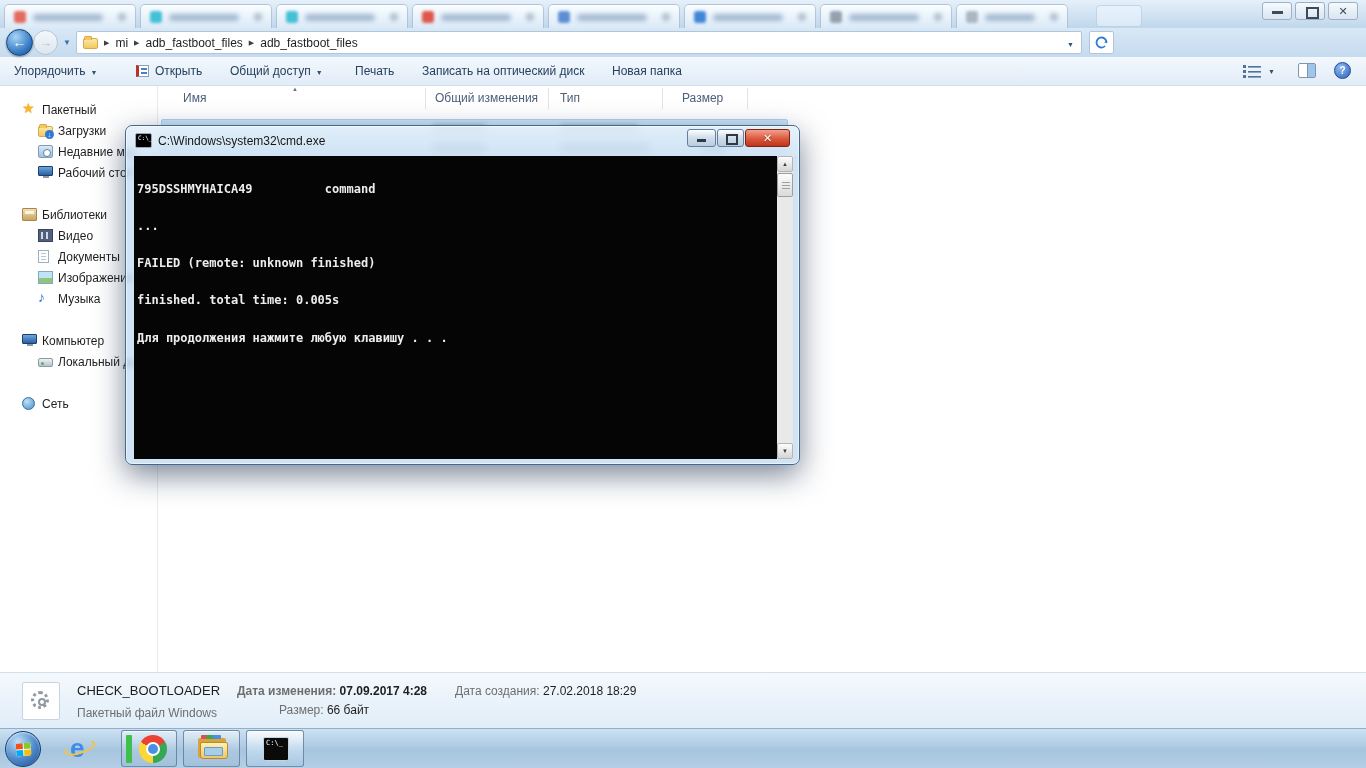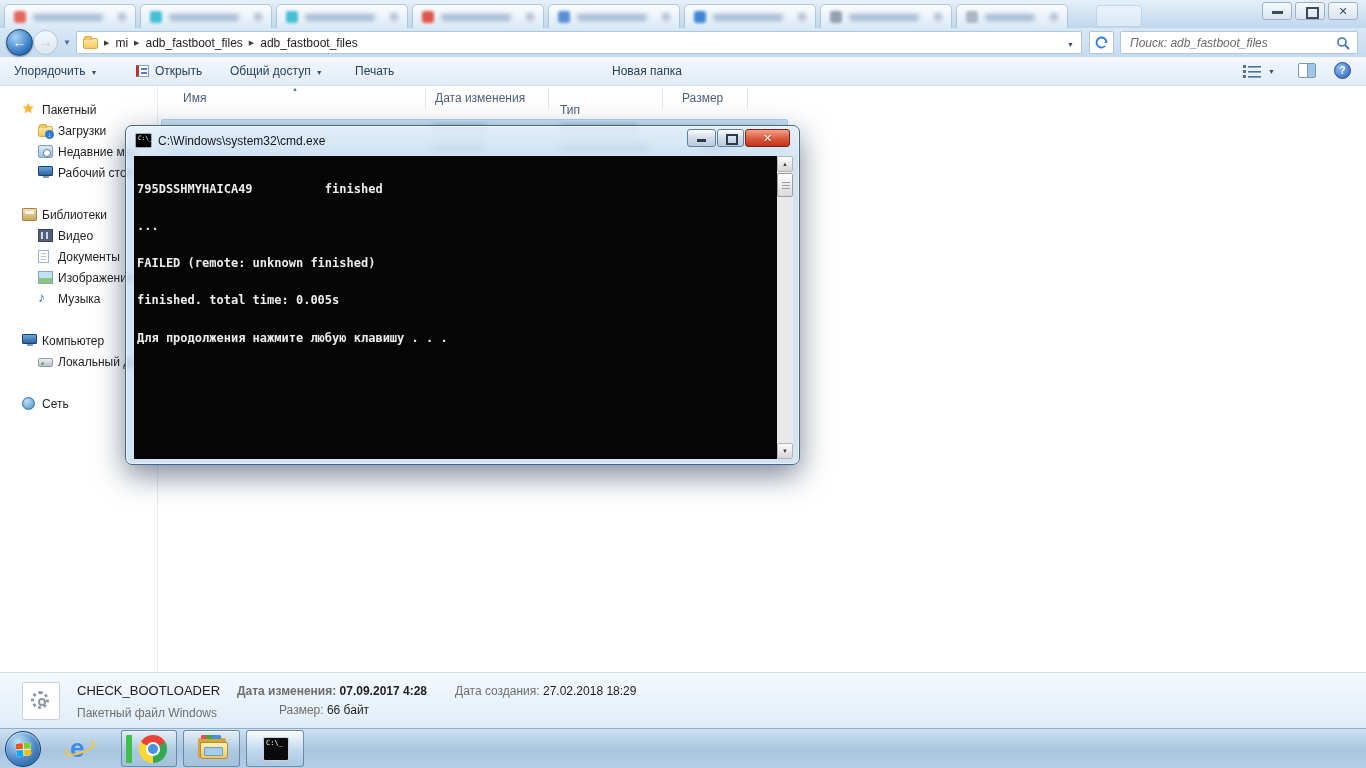--- a/index.html
+++ b/index.html
@@ -258,41 +258,37 @@
       <span class="crumb-sep">▶</span>
       <span class="crumb">adb_fastboot_files</span>
       <span id="addr-chevron">▼</span>
     </div>
     <div id="refresh-btn">
       <svg width="15" height="15" viewBox="0 0 15 15">
         <path d="M12.5 7.5 a5 5 0 1 0 -1.4 3.5" stroke="#2f7ad6" stroke-width="1.8" fill="none"></path>
         <path d="M12.8 5.2 l0.4 3 -3 -0.6 z" fill="#2f7ad6"></path>
       </svg>
     </div>
-    <div id="search-box">
-      <span id="search-text">Поиск: adb_fastboot_files</span>
-      <svg id="search-icon" width="15" height="15" viewBox="0 0 15 15">
-        <circle cx="6" cy="6" r="4" stroke="#3f76b8" stroke-width="1.6" fill="none"></circle>
-        <line x1="9" y1="9" x2="13" y2="13" stroke="#3f76b8" stroke-width="1.8"></line>
-      </svg>
-    </div>
   </div>
 
   <div id="toolbar">
     <div class="tb-item" style="left:14px;">
       <span>Упорядочить</span><span class="tb-chev">▼</span>
     </div>
     <div class="tb-item" style="left:136px;">
       <span id="open-icon"></span><span>Открыть</span>
     </div>
     <div class="tb-item" style="left:230px;">
       <span>Общий доступ</span><span class="tb-chev">▼</span>
     </div>
     <div class="tb-item" style="left:355px;">
       <span>Печать</span>
+    </div>
+    <div class="tb-item" style="left:422px;">
+      <span>Записать на оптический диск</span>
     </div>
     <div class="tb-item" style="left:612px;">
       <span>Новая папка</span>
     </div>
     <div id="views-btn">
       <svg width="19" height="14" viewBox="0 0 19 14">
         <rect x="0" y="1" width="3" height="3" fill="#4f7396"></rect>
           <rect x="5" y="2" width="13" height="1.6" fill="#4f7396"></rect>
         <rect x="0" y="6" width="3" height="3" fill="#4f7396"></rect>
           <rect x="5" y="7" width="13" height="1.6" fill="#4f7396"></rect>
@@ -351,22 +347,22 @@
     <div class="side-item sub" style="top:266px;">
       <span class="ic ic-disk"></span>
       <span class="lbl">Локальный ди</span>
     </div>
     <div class="side-item sec" style="top:308px;">
       <span class="ic ic-network"></span>
       <span class="lbl">Сеть</span>
     </div>
 
     <div class="col-head" style="left:183px;">Имя</div>
-    <div class="col-head" style="left:435px;">Дата изменения</div>
-    <div class="col-head" style="left:560px;margin-top:12px;">Тип</div>
+    <div class="col-head" style="left:435px;">Общий изменения</div>
+    <div class="col-head" style="left:560px;">Тип</div>
     <div class="col-head" style="left:682px;">Размер</div>
     <div id="sort-arrow">▲</div>
     <div class="col-sep" style="left:425px;"></div>
     <div class="col-sep" style="left:548px;"></div>
     <div class="col-sep" style="left:662px;"></div>
     <div class="col-sep" style="left:747px;"></div>
 
     <div id="row1" class="file-row">
       <span class="blob" style="left:270px;width:54px;"></span>
       <span class="blob" style="left:398px;width:78px;"></span>
@@ -383,21 +379,21 @@
       <span id="cmd-icon">C:\_</span>
       <span id="cmd-title">C:\Windows\system32\cmd.exe</span>
       <span id="cmd-caption">
         <span class="cap cap-min"></span>
         <span class="cap cap-restore"></span>
         <span class="cap cap-close">✕</span>
       </span>
     </div>
     <div id="cmd-screen">
       <div id="cmd-text">
-        <div>795DSSHMYHAICA49          finished</div>
+        <div>795DSSHMYHAICA49          command</div>
         <div>...</div>
         <div>FAILED (remote: unknown finished)</div>
         <div>finished. total time: 0.005s</div>
         <div>Для продолжения нажмите любую клавишу . . .</div>
       </div>
     </div>
     <div id="cmd-scroll">
       <div id="sc-up" class="sc-btn">▲</div>
       <div id="sc-thumb"></div>
       <div id="sc-down" class="sc-btn">▼</div>

